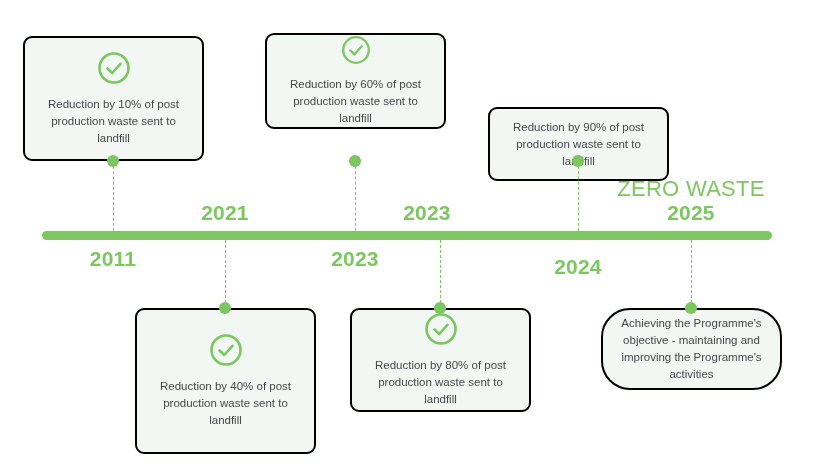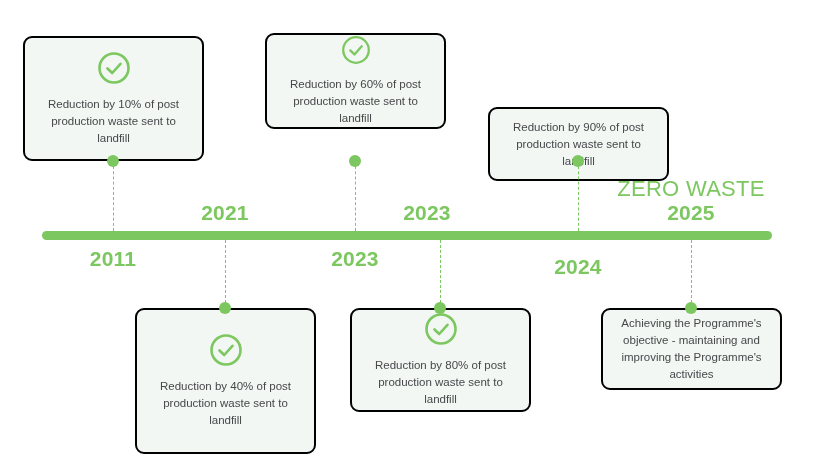--- a/index.html
+++ b/index.html
@@ -170,21 +170,21 @@
   <div class="milestone">
     <div class="card" style="left:488px; top:83px; width:181px; height:74px;margin-top:24px;">
       <div class="card-text">Reduction by 90% of post production waste sent to landfill</div>
     </div>
     <div class="dash" style="left:578px; top:161px; height:70px;"></div>
     <div class="dot" style="left:572px; top:155px;"></div>
     <div class="year" style="left:528px; top:247px; width:100px;margin-top:8px;">2024</div>
   </div>
 
   <div class="milestone">
-    <div class="card" style="left:601px; top:308px; width:181px; height:82px;">
+    <div class="card" style="left:601px; top:308px; width:181px; height:82px;border-radius:29px;">
       <div class="card-text">Achieving the Programme's objective - maintaining and improving the Programme's activities</div>
     </div>
     <div class="dash" style="left:691px; top:240px; height:68px;"></div>
     <div class="dot" style="left:685px; top:302px;"></div>
     <div class="year" style="left:641px; top:201px; width:100px;">2025</div>
     <div class="zero-waste" style="left:591px; top:176px; width:200px;">ZERO WASTE</div>
   </div>
 
 </div>
 

